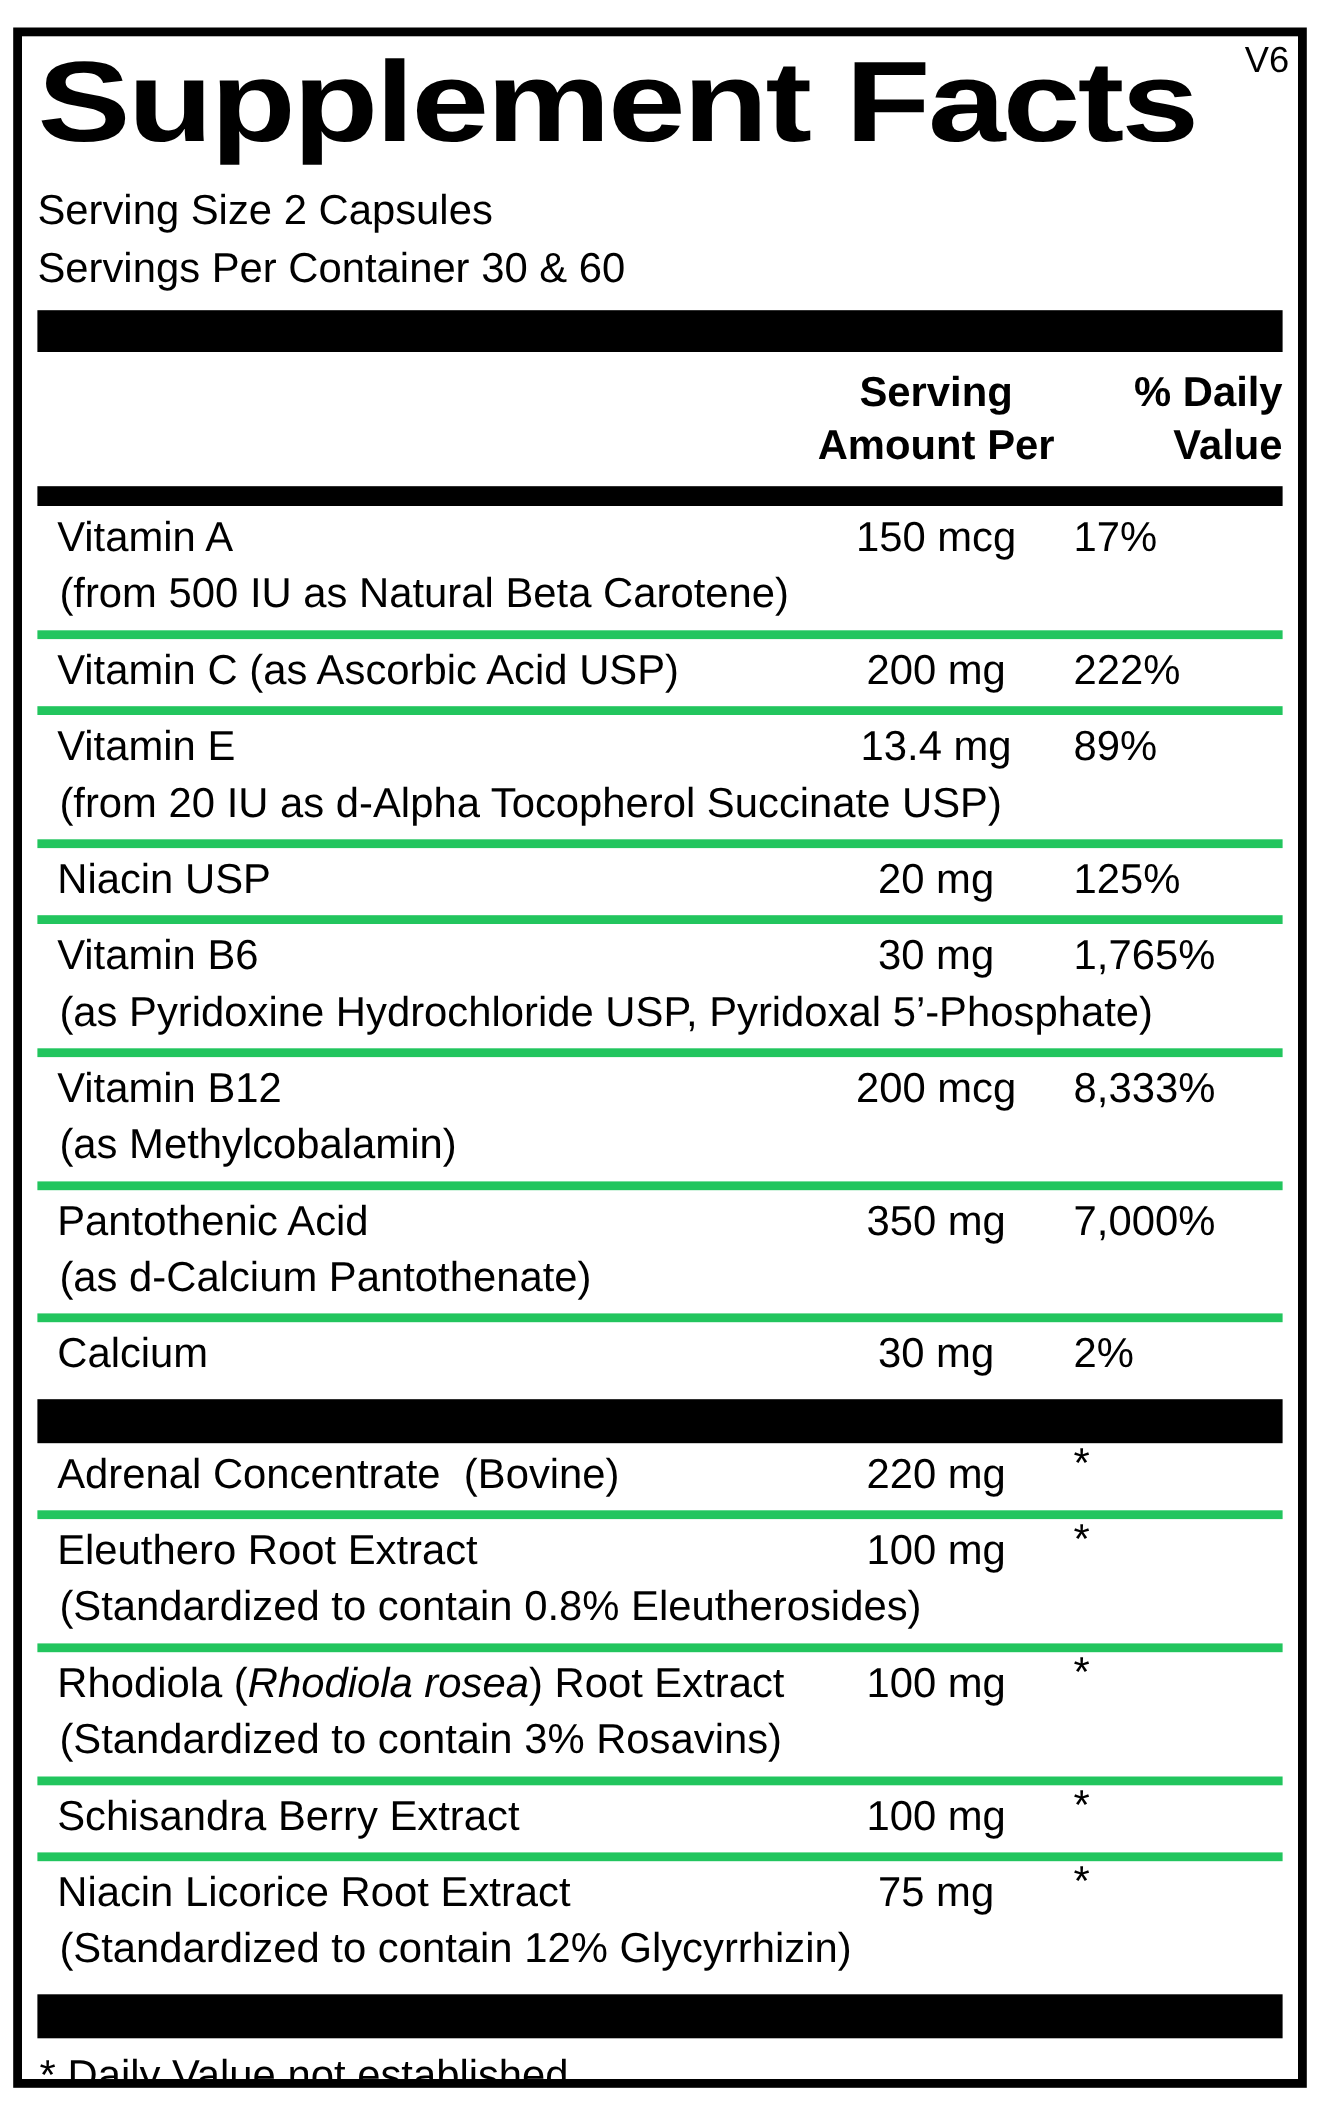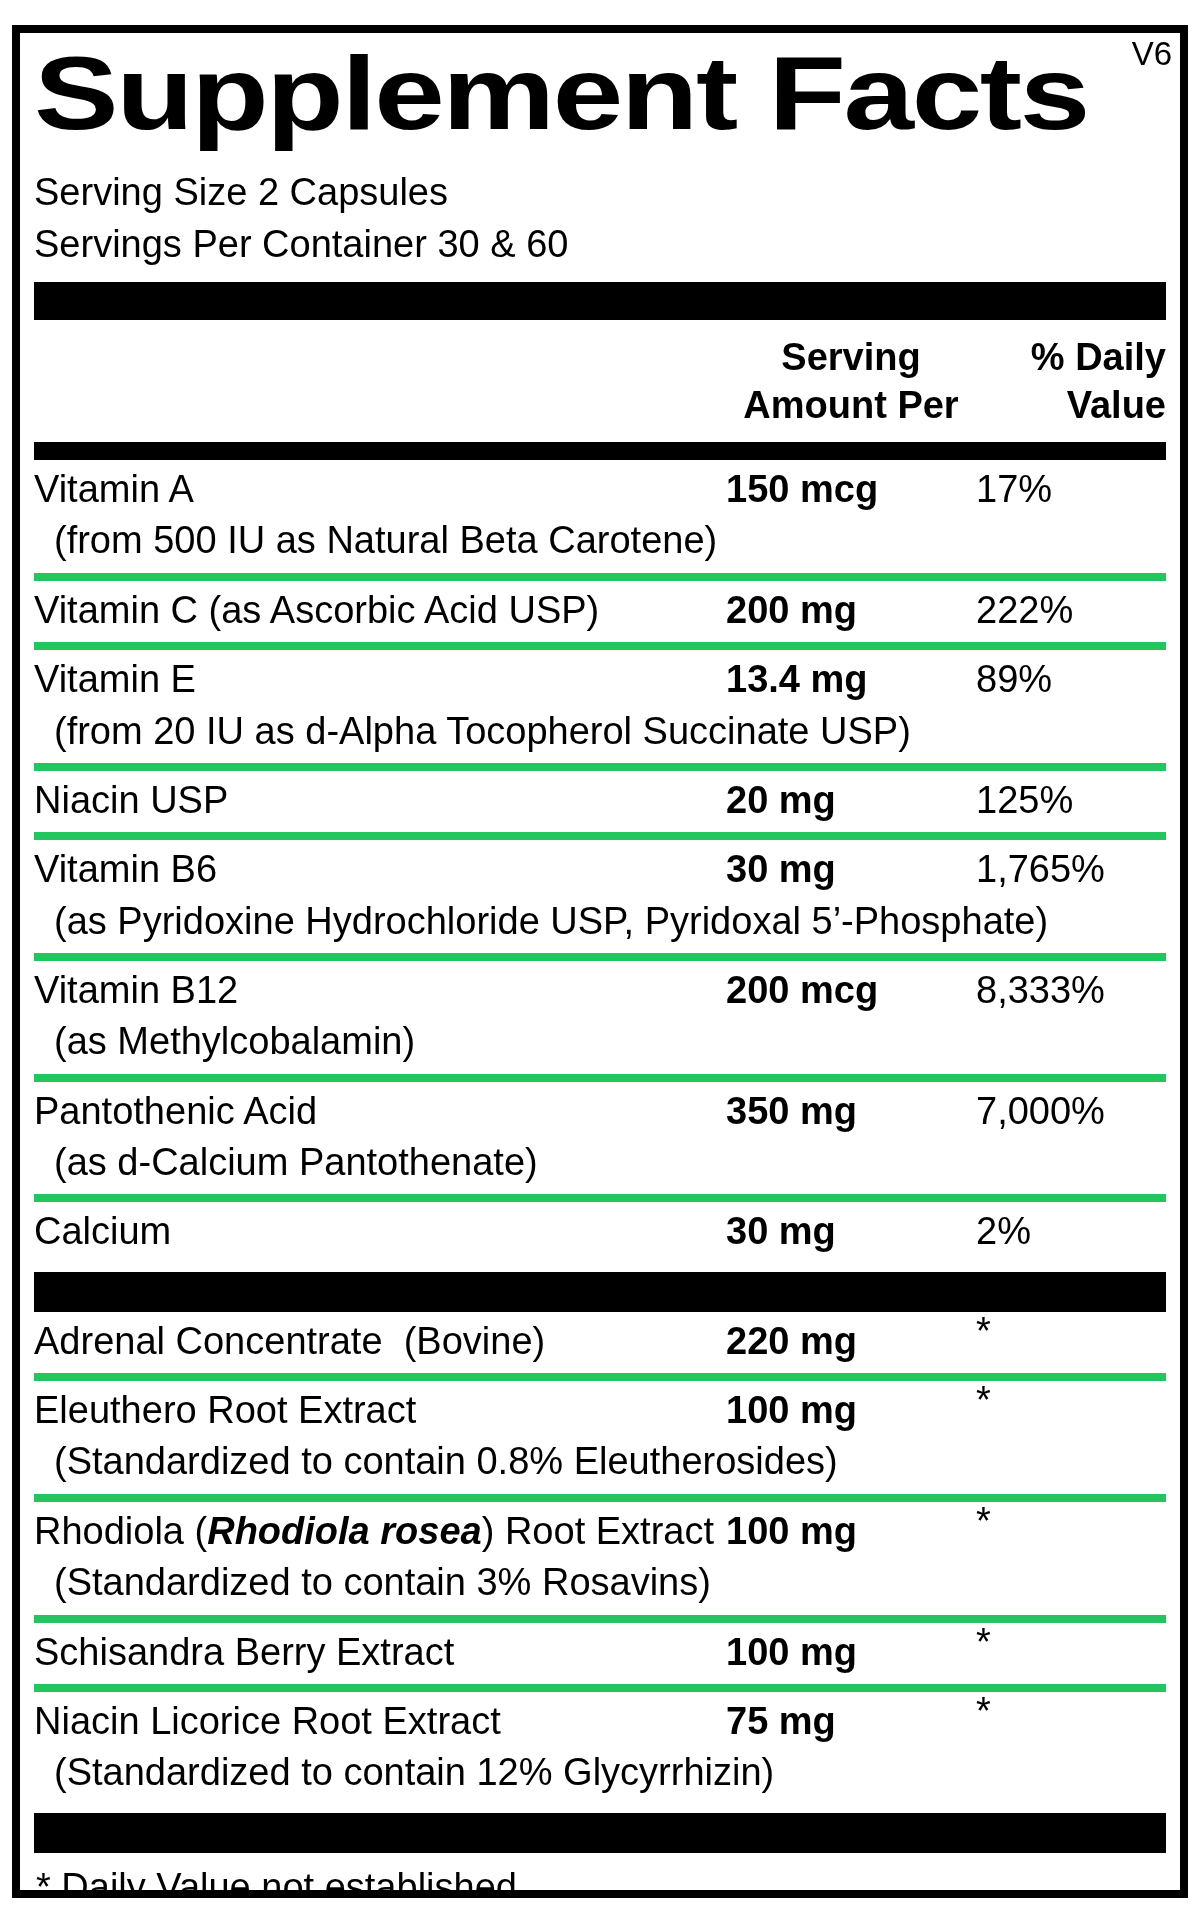--- a/index.html
+++ b/index.html
@@ -75,37 +75,38 @@
     margin-top: 12px;
   }
   .rows .row { padding: 6px 0 9px; }
   .rows .row + .row { border-top: 8px solid #22c55e; }
   .row-main {
     display: grid;
     grid-template-columns: 1fr 250px 190px;
     align-items: baseline;
     font-size: 38px;
     line-height: 1.22;
+    margin-left: 18px;
   }
   .name { white-space: pre; overflow: visible; }
-  .amount { text-align: left; white-space: pre; font-weight: bold; }
+  .amount { text-align: center; white-space: pre; }
   .dv { text-align: left; white-space: pre; }
   .dv.star {
     align-self: start;
     margin-top: -6px;
     line-height: 1;
   }
   .row-sub {
     font-size: 38px;
     line-height: 1.22;
     margin-top: 5px;
     padding-left: 20px;
     white-space: pre;
   }
-  .name em { font-style: italic; font-weight: bold; }
+  .name em { font-style: italic; }
   .footnote {
     font-size: 38px;
     padding: 12px 0 0 2px;
     line-height: 1.2;
   }
 </style>
 </head>
 <body>
 
 <div class="label">

